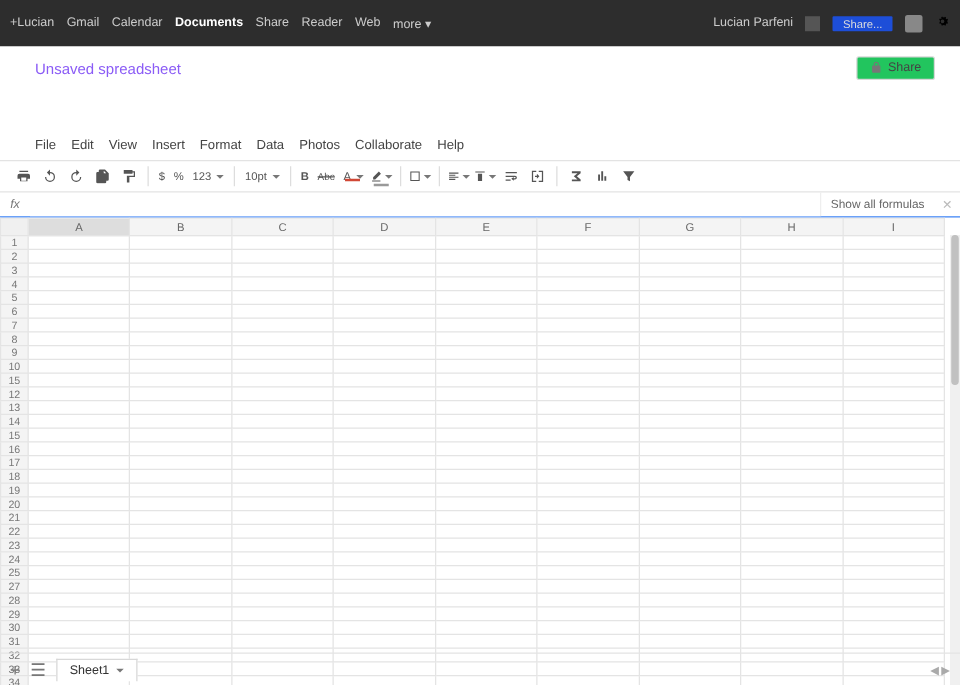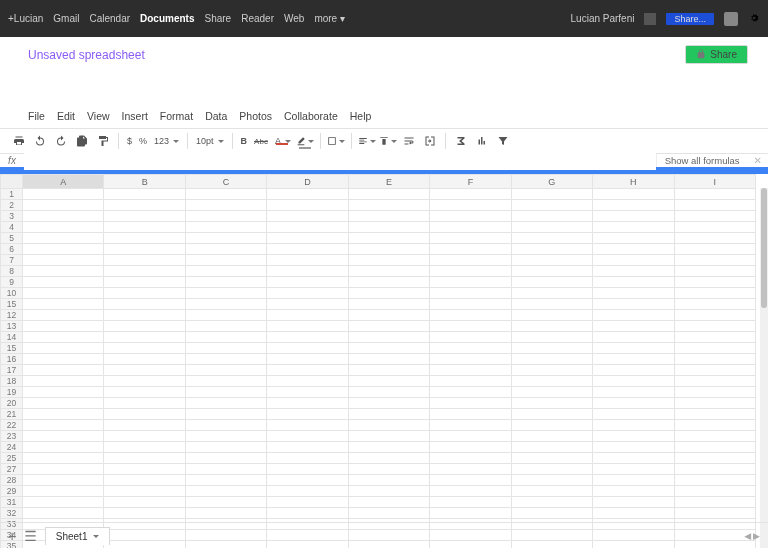--- a/index.html
+++ b/index.html
@@ -18,21 +18,21 @@
 .menubar span { cursor:pointer; }
 .toolbar { border-top:1px solid #e3e3e3; border-bottom:1px solid #e3e3e3; padding:3px 10px; display:flex; align-items:center; gap:3px; height:26px; }
 .tbtn { width:18px; height:18px; display:flex; align-items:center; justify-content:center; cursor:pointer; color:#555; border-radius:1px; }
 .tbtn svg { fill:#555; width:12px; height:12px; }
 .tsep { width:1px; height:16px; background:#ddd; margin:0 3px; }
 .ttext { font-size:9px; color:#555; display:flex; align-items:center; gap:2px; padding:0 2px; cursor:pointer; }
 .car { width:0; height:0; border-left:3px solid transparent; border-right:3px solid transparent; border-top:3px solid #777; margin-left:2px; }
 .color-a { position:relative; }
 .color-a::after { content:""; position:absolute; bottom:1px; left:3px; width:12px; height:2px; background:#d14836; }
 .color-b::after { content:""; position:absolute; bottom:1px; left:3px; width:12px; height:2px; background:#999; }
-.fxbar { display:flex; align-items:center; height:20px; border-bottom:7px solid #3b82f6; font-size:10px; }
+.fxbar { display:flex; align-items:center; height:20px; border-bottom:1px solid #3b82f6; font-size:10px; }
 .fxlabel { width:24px; text-align:center; font-style:italic; color:#777; }
 .fxinput { flex:1; border:none; outline:none; height:18px; font-size:10px; padding:0 4px; }
 .showall { padding:0 8px; color:#666; font-size:9.5px; border-left:1px solid #eee; height:100%; display:flex; align-items:center; cursor:pointer; }
 .closex { padding:0 6px; color:#bbb; cursor:pointer; }
 .grid-wrap { position:relative; height:412px; overflow:hidden; }
 .grid-scroll { position:absolute; right:0; top:14px; bottom:0; width:8px; background:#f0f0f0; }
 .grid-thumb { position:absolute; right:1px; top:0; width:6px; height:120px; background:#c1c1c1; border-radius:3px; }
 table { border-collapse:collapse; width:756px; table-layout:fixed; }
 th, td { border:1px solid #e4e4e4; font-weight:normal; }
 thead th { background:#f4f4f4; height:14px; font-size:9px; color:#666; text-align:center; }
@@ -569,20 +569,32 @@
           <td></td>
           <td></td>
           <td></td>
           <td></td>
           <td></td>
           <td></td>
           <td></td>
           <td></td>
         </tr>
         <tr>
+          <th>30</th>
+          <td></td>
+          <td></td>
+          <td></td>
+          <td></td>
+          <td></td>
+          <td></td>
+          <td></td>
+          <td></td>
+          <td></td>
+        </tr>
+        <tr>
           <th>31</th>
           <td></td>
           <td></td>
           <td></td>
           <td></td>
           <td></td>
           <td></td>
           <td></td>
           <td></td>
           <td></td>

